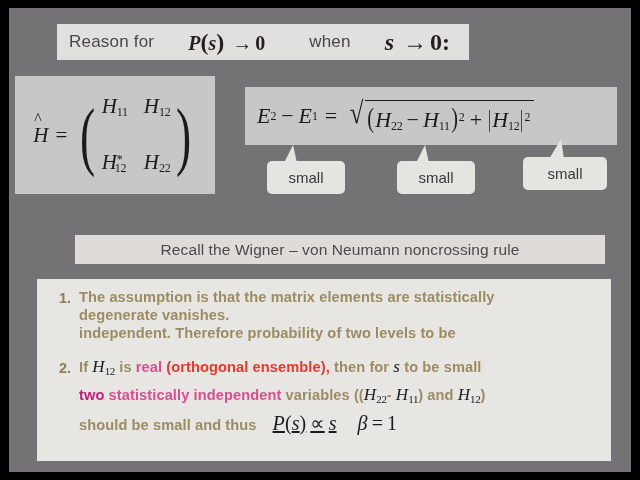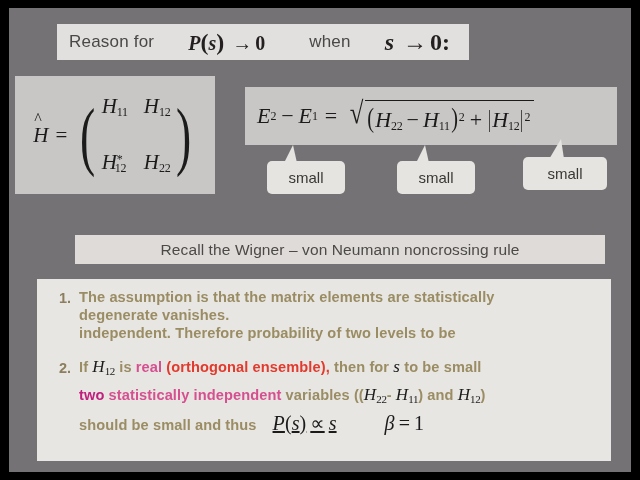--- a/index.html
+++ b/index.html
@@ -187,21 +187,21 @@
             <span class="pink">statistically independent</span>&nbsp;
             <span>variables</span>&nbsp;
             <span>((</span><span class="mi"><span>H</span><span class="sub">22</span></span><span>-</span>&nbsp;<span class="mi"><span>H</span><span class="sub">11</span></span><span>)</span>&nbsp;
             <span>and</span>&nbsp;
             <span class="mi"><span>H</span><span class="sub">12</span></span><span>)</span>
           </div>
 
           <div class="ln row-inline" style="margin-top:6px;">
             <span>should be small and thus</span>
             <span class="bigmath" style="margin-left:16px;text-decoration:underline;"><span>P</span><span style="font-style:normal;">(</span><span>s</span><span style="font-style:normal;">)</span><span style="font-style:normal;margin:0 4px;">∝</span><span>s</span></span>
-            <span class="bigmath" style="margin-left:48px;"><span>β</span><span style="font-style:normal;margin:0 4px;">=</span><span style="font-style:normal;">1</span></span>
+            <span class="bigmath" style="margin-left:21px;"><span>β</span><span style="font-style:normal;margin:0 4px;">=</span><span style="font-style:normal;">1</span></span>
           </div>
 
         </div>
       </div>
 
     </div>
 
   </div>
 </div>
 

